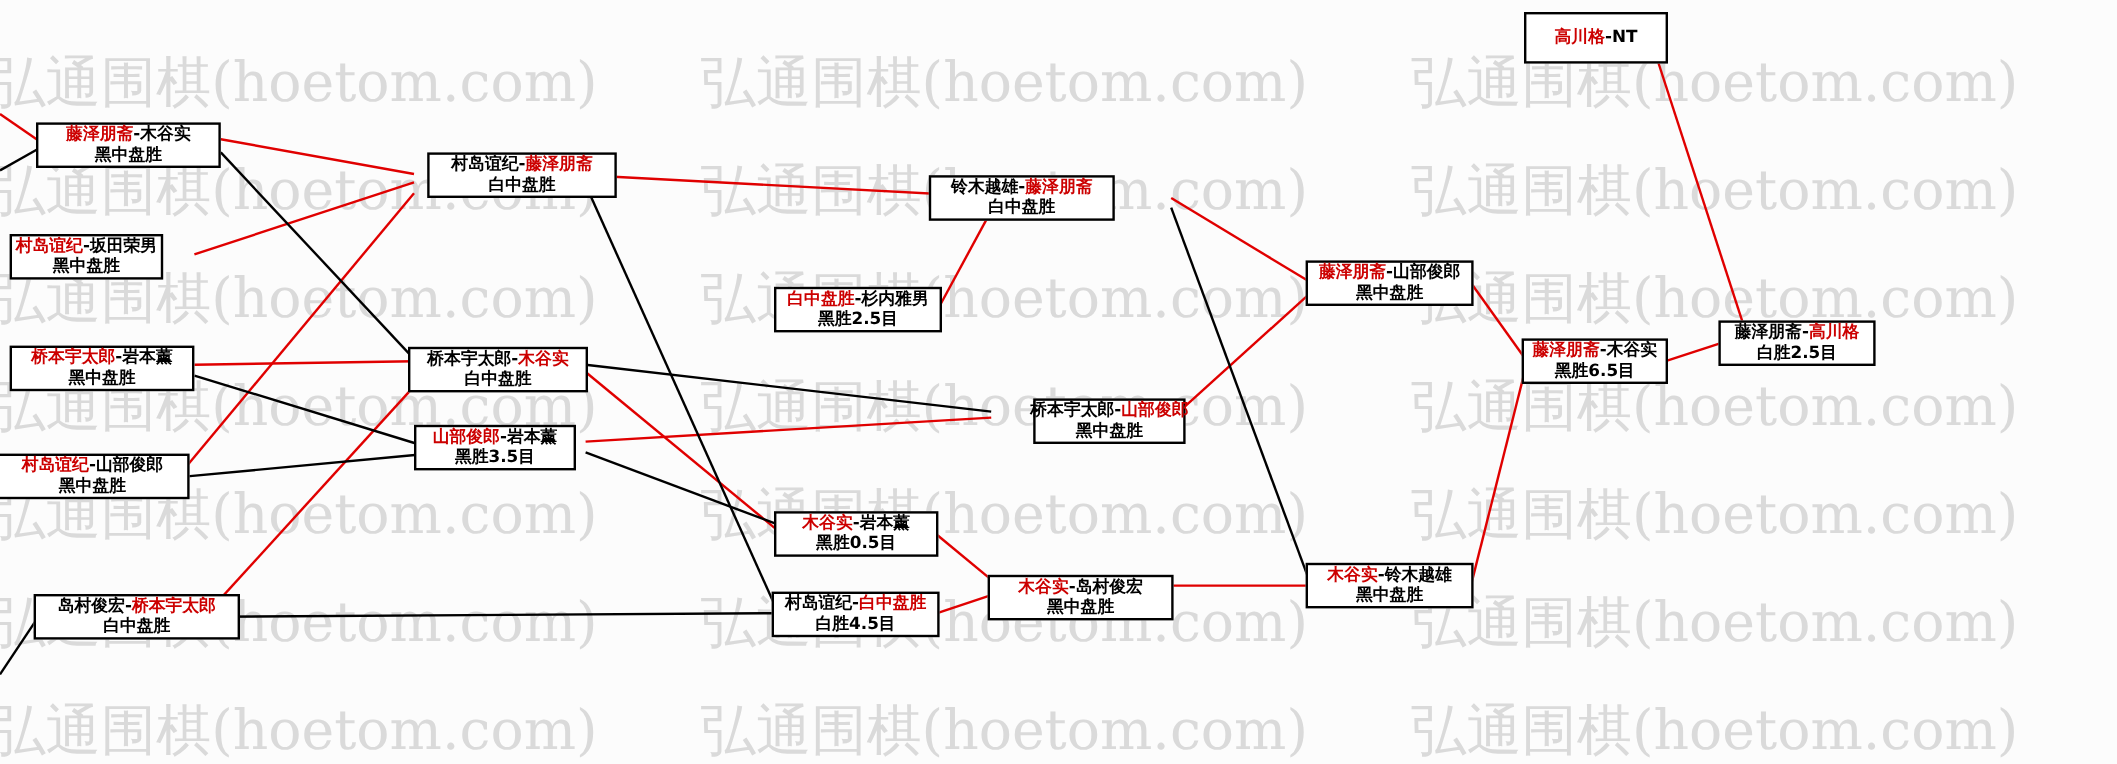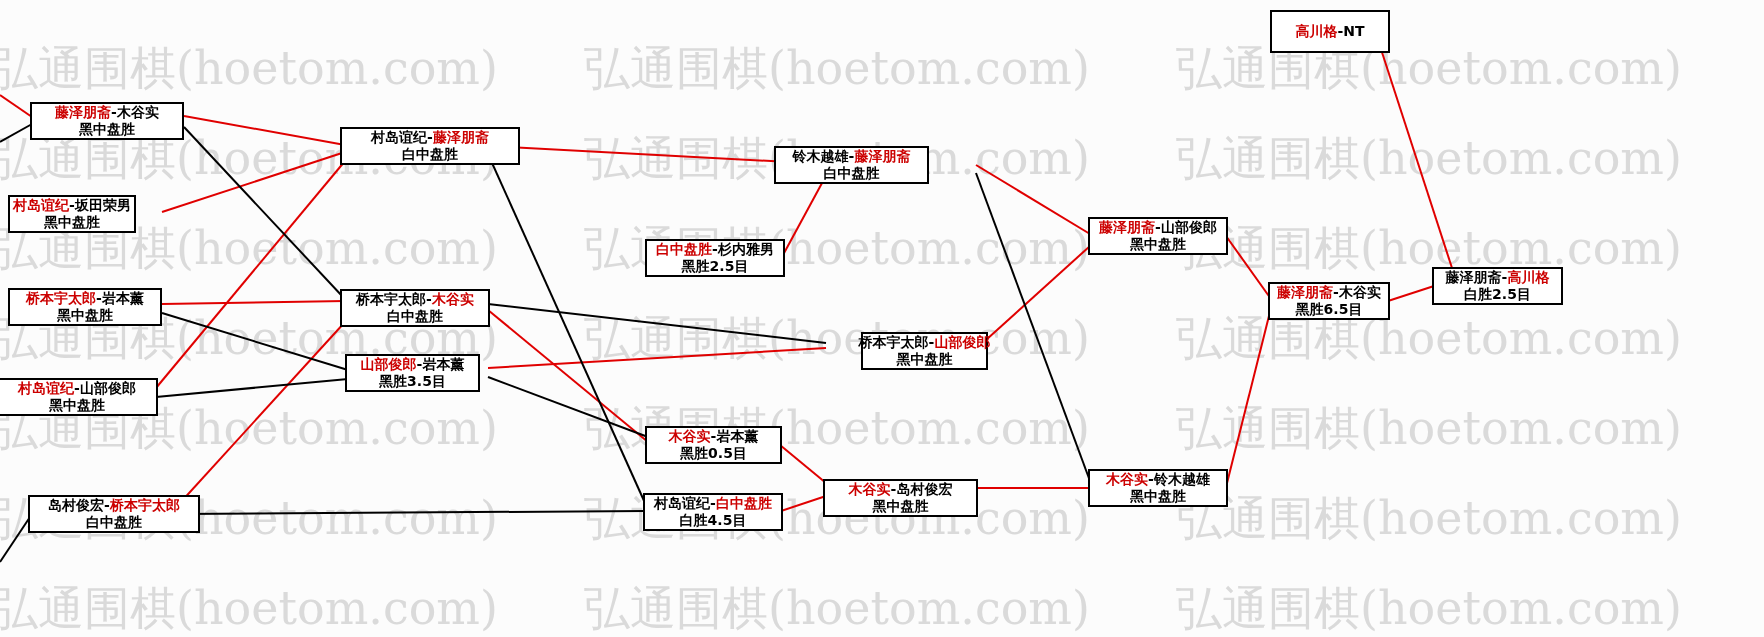--- a/index.html
+++ b/index.html
@@ -103,21 +103,21 @@
 </div>
 <div class="box" style="left:-4px;top:378px;width:162px">
   <div class="l1"><span></span><span class="w">村岛谊纪</span><span>-山部俊郎</span></div>
   <div class="l2">黑中盘胜</div>
 </div>
 <div class="box" style="left:28px;top:495px;width:172px">
   <div class="l1"><span>岛村俊宏-</span><span class="w">桥本宇太郎</span><span></span></div>
   <div class="l2">白中盘胜</div>
 </div>
 
-<div class="box" style="left:340px;top:127px;width:180px">
+<div class="box" style="left:356px;top:127px;width:158px">
   <div class="l1"><span>村岛谊纪-</span><span class="w">藤泽朋斋</span><span></span></div>
   <div class="l2">白中盘胜</div>
 </div>
 <div class="box" style="left:340px;top:289px;width:150px">
   <div class="l1"><span>桥本宇太郎-</span><span class="w">木谷实</span><span></span></div>
   <div class="l2">白中盘胜</div>
 </div>
 <div class="box" style="left:345px;top:354px;width:135px">
   <div class="l1"><span></span><span class="w">山部俊郎</span><span>-岩本薰</span></div>
   <div class="l2">黑胜3.5目</div>

